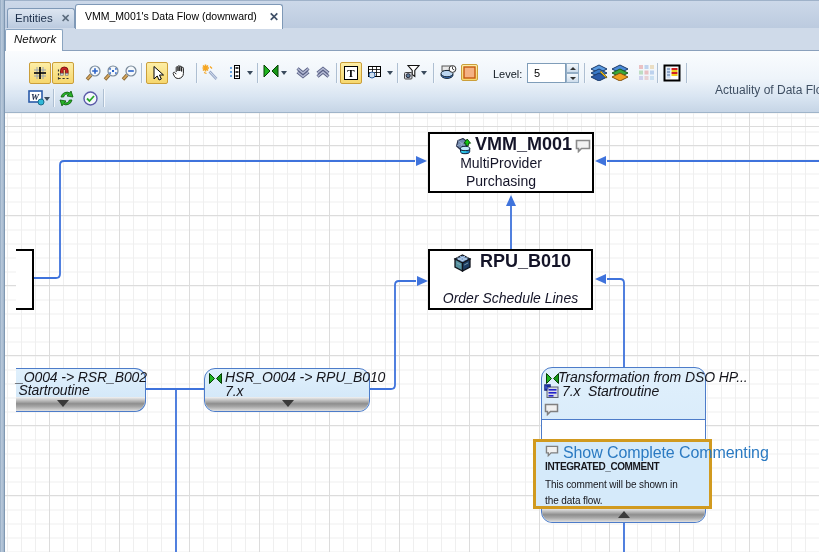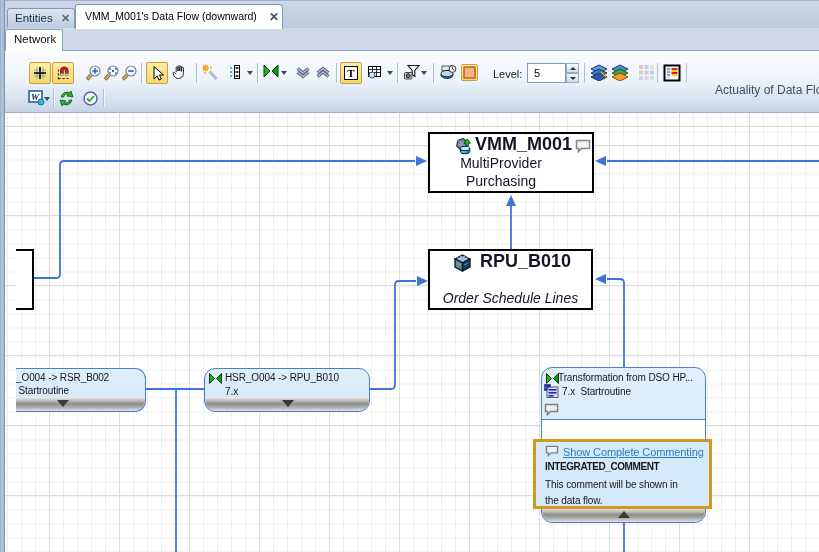--- a/index.html
+++ b/index.html
@@ -47,21 +47,21 @@
     background-position:49px 0,0 32px,7px 0,0 4.5px;}
   #leftstrip{left:0;top:0;width:5px;height:552px;
     background:linear-gradient(90deg,#8fa6bf,#b9c9db 40%,#9fb4ca);
     border-right:1px solid #8098b2;box-sizing:border-box;}
   
   .bigbox{position:absolute;background:#fff;border:2px solid #000;box-sizing:border-box;
           font-size:14px;line-height:17px;color:#141428;text-align:center;}
   .bigbox .title{font-weight:bold;font-size:18px;}
   
   .tbox{position:absolute;background:linear-gradient(#e0f0fc,#cfe5f7);border:1.5px solid #4d7cc9;
-        box-sizing:border-box;font-size:10px;line-height:13px;letter-spacing:-0.1px;color:#16161c;white-space:nowrap;}
+        box-sizing:border-box;font-size:14px;line-height:13px;letter-spacing:-0.1px;color:#16161c;white-space:nowrap;font-style:italic;}
   .tbar{position:absolute;left:0;right:0;bottom:0;height:14px;
         background:linear-gradient(#f2f2f2,#8e8e8e 48%,#a8a8a8 70%,#e0e0e0);}
   .tri-d{position:absolute;width:0;height:0;border-left:6px solid transparent;
         border-right:6px solid transparent;border-top:7px solid #3a3a3a;}
   .tri-u{position:absolute;width:0;height:0;border-left:6px solid transparent;
         border-right:6px solid transparent;border-bottom:7px solid #3a3a3a;}
 </style>
 </head>
 <body>
 
@@ -167,40 +167,40 @@
        background:#fff;height:19px;"></div>
   <div class="tbar" style="border-radius:0 0 11px 11px;"></div>
   <div class="tri-u" style="left:76px;bottom:4px;"></div>
 </div>
 
 <div class="abs" style="left:533px;top:439px;width:179px;height:70px;background:#d5eafa;
      border:3px solid #d19a1f;box-sizing:border-box;font-size:10px;line-height:13px;letter-spacing:-0.1px;color:#16161c;white-space:nowrap;">
   <svg class="abs" style="left:9px;top:3px" width="14" height="12" viewBox="0 0 15 13">
     <path d="M1.5,1.5 h12 v7 h-7 l-3,3 v-3 h-2 z" fill="#f0f0f0" stroke="#808080" stroke-width="1.5"></path>
   </svg>
-  <div class="abs" style="left:27px;top:3.5px;font-size:11px;color:#2b7ac2;text-decoration:underline;">Show Complete Commenting</div>
+  <div class="abs" style="left:27px;top:3.5px;font-size:16px;color:#2b7ac2;">Show Complete Commenting</div>
   <div class="abs" style="left:9px;top:17.5px;font-weight:bold;font-size:10px;letter-spacing:-0.4px;">INTEGRATED_COMMENT</div>
   <div class="abs" style="left:9px;top:36px;">This comment will be shown in</div>
   <div class="abs" style="left:9px;top:51.5px;">the data flow.</div>
 </div>
 
 <div id="row1" class="abs">
     <div id="row1bot" class="abs"></div>
   <div class="tab1" id="tabEntities">
       <span style="position:absolute;left:7px;top:3px;">Entities</span>
     <span class="xicon" style="left:53px;top:3px;">✕</span>
     </div>
   <div class="tab1" id="tabVMM">
       <span style="position:absolute;left:9px;top:5px;font-size:10.5px;color:#000;">VMM_M001's Data Flow (downward)</span>
     <span class="xicon" style="left:193px;top:5px;color:#3f4f66;font-size:12px;">✕</span>
     </div>
 </div>
 <div id="row2" class="abs">
   <div class="tab2" id="tabNetwork">
-      <span style="position:absolute;left:8px;top:3px;">Network</span>
+      <span style="position:absolute;left:8px;top:3px;font-style:italic;">Network</span>
     </div>
   <div class="tab2" id="tabTree">
       <span style="position:absolute;left:7px;top:2px;">Tree View</span>
     </div>
 </div>
 <div id="toolbar" class="abs">
 
   <div class="btn hl" style="left:29px;">
       <svg width="16" height="16" viewBox="0 0 16 16">
     <path d="M2,5 h12 M2,8 h12 M2,11 h12 M5,2 v12 M8,2 v12 M11,2 v12" stroke="#9aa6b4" stroke-width="1"></path>

